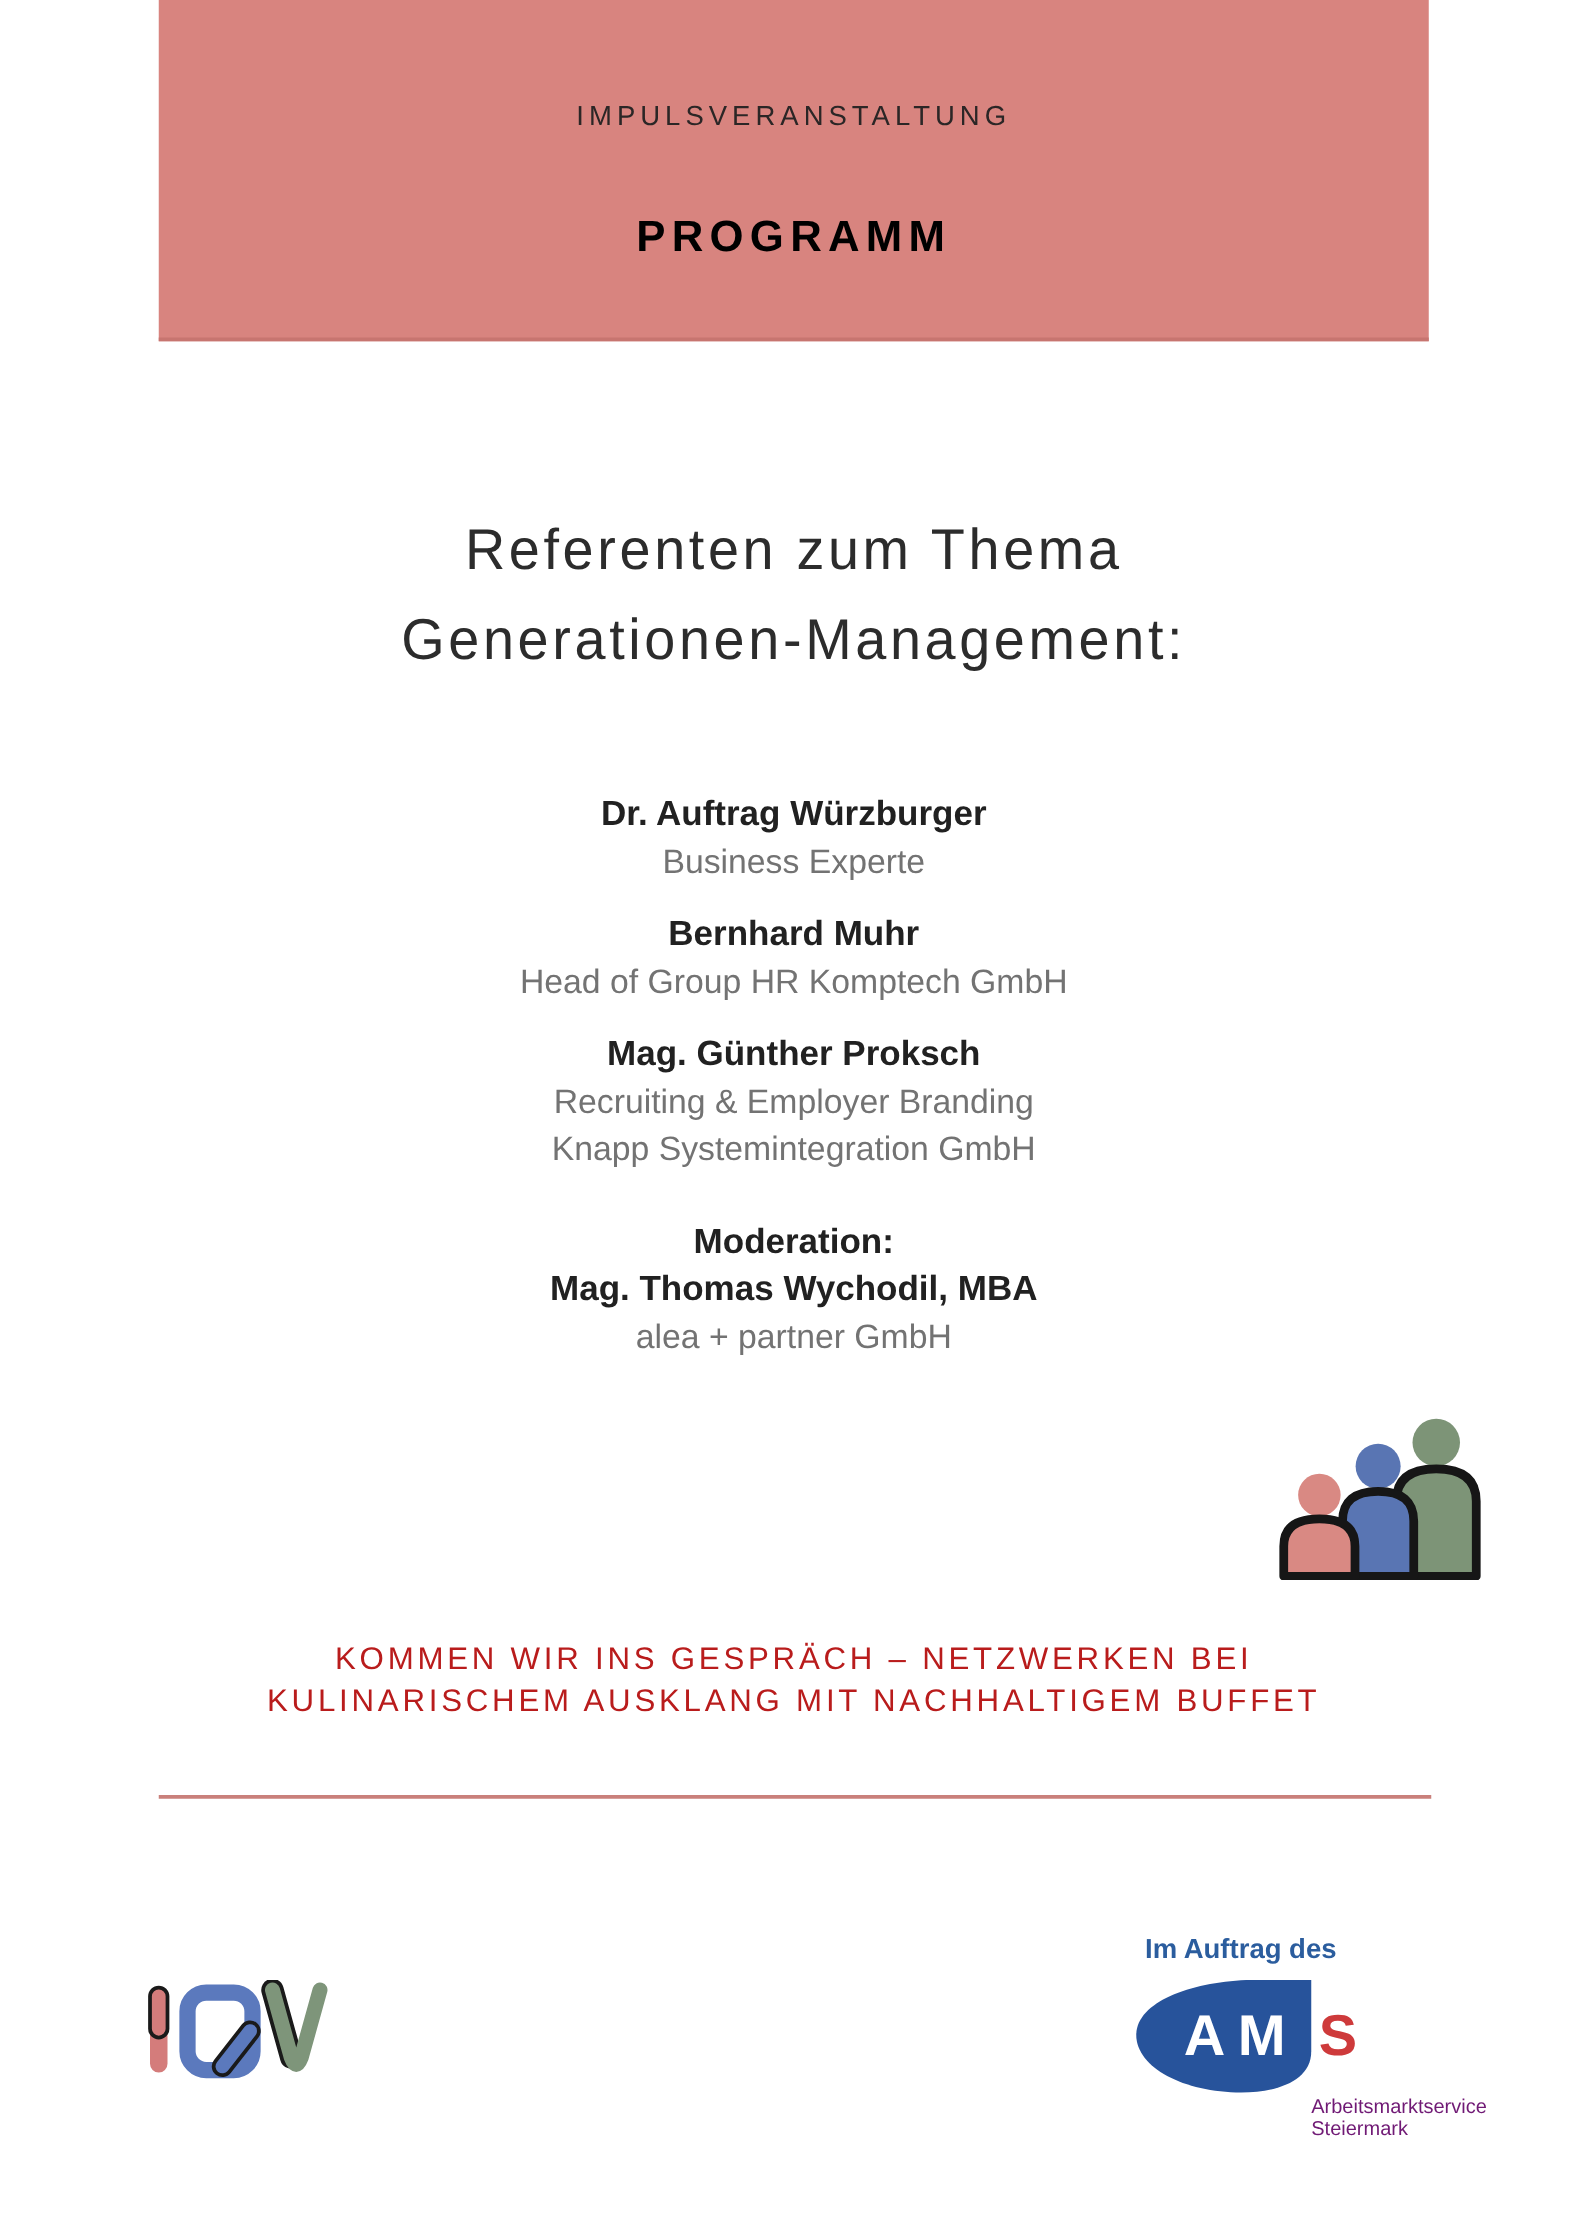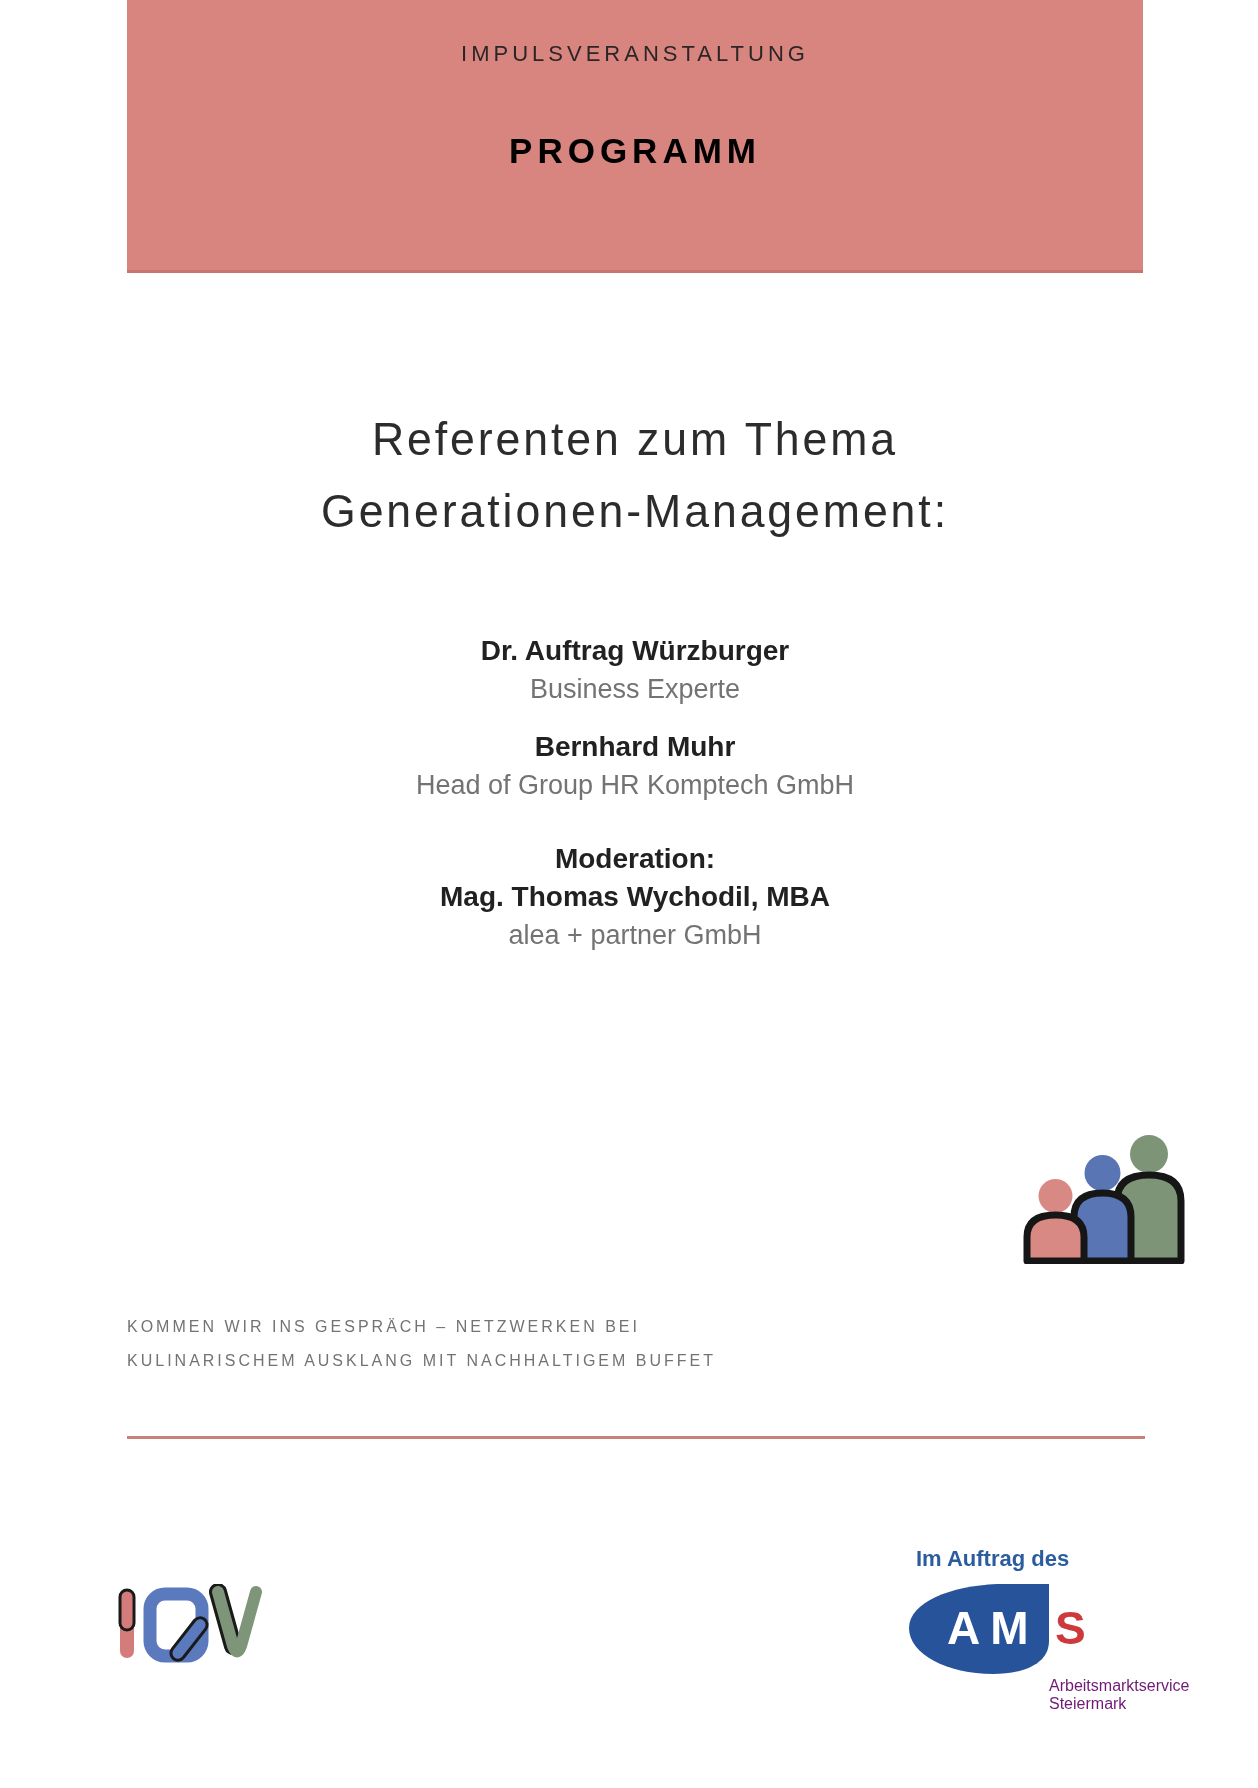--- a/index.html
+++ b/index.html
@@ -1,39 +1,39 @@
 <!DOCTYPE html>
 <html><head>
 <meta charset="utf-8">
 <style>
   html,body{margin:0;padding:0;background:#ffffff;}
   body{width:1258px;height:1788px;position:relative;font-family:"Liberation Sans",sans-serif;color:#272727;overflow:hidden;}
   #page{position:absolute;inset:0;background:#ffffff;}
 
   
   .banner{position:absolute;left:127px;top:0;width:1016px;height:270px;background:#d8847f;border-bottom:3px solid #c77570;text-align:center;}
-  .banner-eyebrow{padding-top:41px;font-size:22px;letter-spacing:4px;font-weight:normal;color:#2b2626;}
+  .banner-eyebrow{padding-top:80px;font-size:22px;letter-spacing:4px;font-weight:normal;color:#2b2626;}
   .banner-title{margin-top:64px;font-size:35px;font-weight:bold;letter-spacing:5px;color:#000000;}
 
   
   .main-title{position:absolute;left:127px;top:403px;width:1016px;text-align:center;font-size:46px;line-height:72px;letter-spacing:3px;color:#2c2c2c;transform:scaleX(0.97);transform-origin:50% 0;}
 
   
   .speakers{position:absolute;left:127px;top:632px;width:1016px;text-align:center;}
   .sp-line{font-size:27px;line-height:38px;color:#737373;}
   .sp-name{font-size:28px;font-weight:bold;color:#212121;}
   .sp-group{margin-top:20px;}
   .sp-group:first-child{margin-top:0;}
   .sp-group.moderation{margin-top:36px;}
 
   
   .people-icon{position:absolute;left:1019px;top:1133px;}
 
   
-  .closing-note{position:absolute;left:127px;top:1310px;width:1016px;text-align:left;font-size:16px;line-height:34px;letter-spacing:3px;color:#737373;}
+  .closing-note{position:absolute;left:127px;top:1310px;width:1016px;text-align:center;font-size:25px;line-height:34px;letter-spacing:3px;color:#b91c1c;}
 
   
   .divider{position:absolute;left:127px;top:1436px;width:1018px;height:3px;background:#c9807b;}
 
   
   .iqv-logo{position:absolute;left:112px;top:1584px;}
   .iqv-caption{position:absolute;left:293px;top:1598px;color:#2b2b2b;}
   .iqv-caption .l1{font-size:17px;font-weight:bold;letter-spacing:2px;line-height:22px;}
   .iqv-caption .l2{font-size:17px;letter-spacing:2.2px;line-height:22px;}
 
@@ -58,20 +58,25 @@
   </section>
 
   <section class="speakers">
     <div class="sp-group">
       <div class="sp-line sp-name">Dr. Auftrag Würzburger</div>
       <div class="sp-line">Business Experte</div>
     </div>
     <div class="sp-group">
       <div class="sp-line sp-name">Bernhard Muhr</div>
       <div class="sp-line">Head of Group HR Komptech GmbH</div>
+    </div>
+    <div class="sp-group">
+      <div class="sp-line sp-name">Mag. Günther Proksch</div>
+      <div class="sp-line">Recruiting &amp; Employer Branding</div>
+      <div class="sp-line">Knapp Systemintegration GmbH</div>
     </div>
     <div class="sp-group moderation">
       <div class="sp-line sp-name">Moderation:</div>
       <div class="sp-line sp-name">Mag. Thomas Wychodil, MBA</div>
       <div class="sp-line">alea + partner GmbH</div>
     </div>
   </section>
 
   <svg class="people-icon" width="166" height="131" viewBox="0 0 166 131" aria-hidden="true">
 

